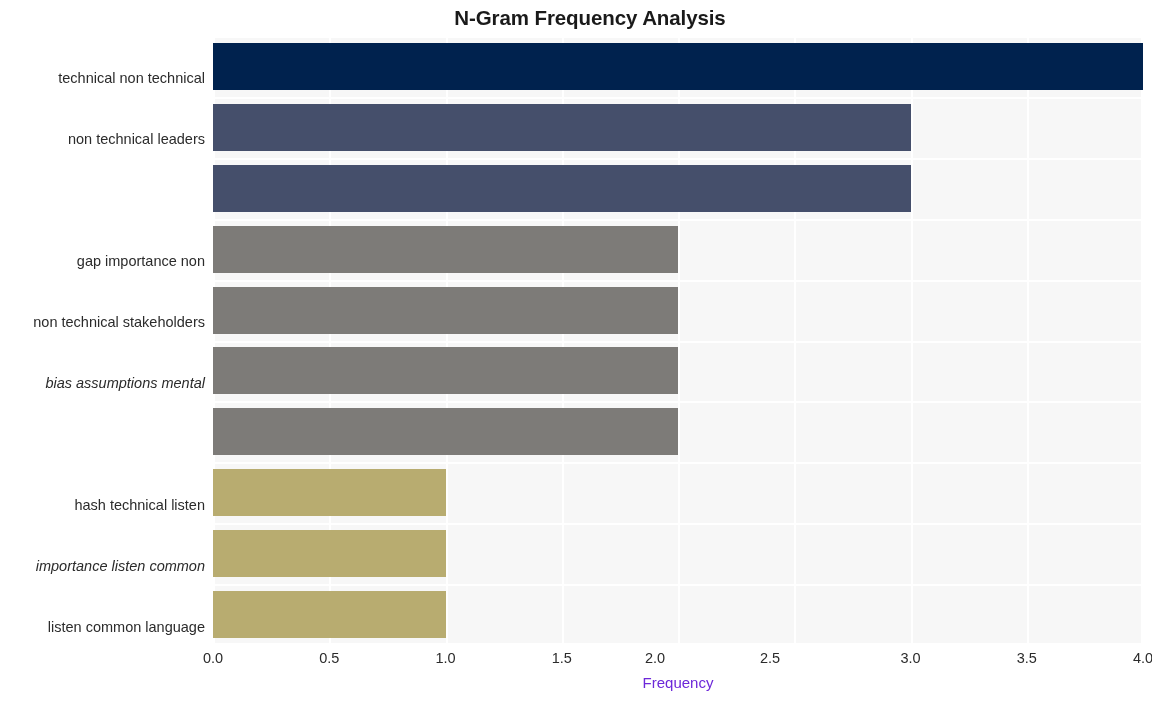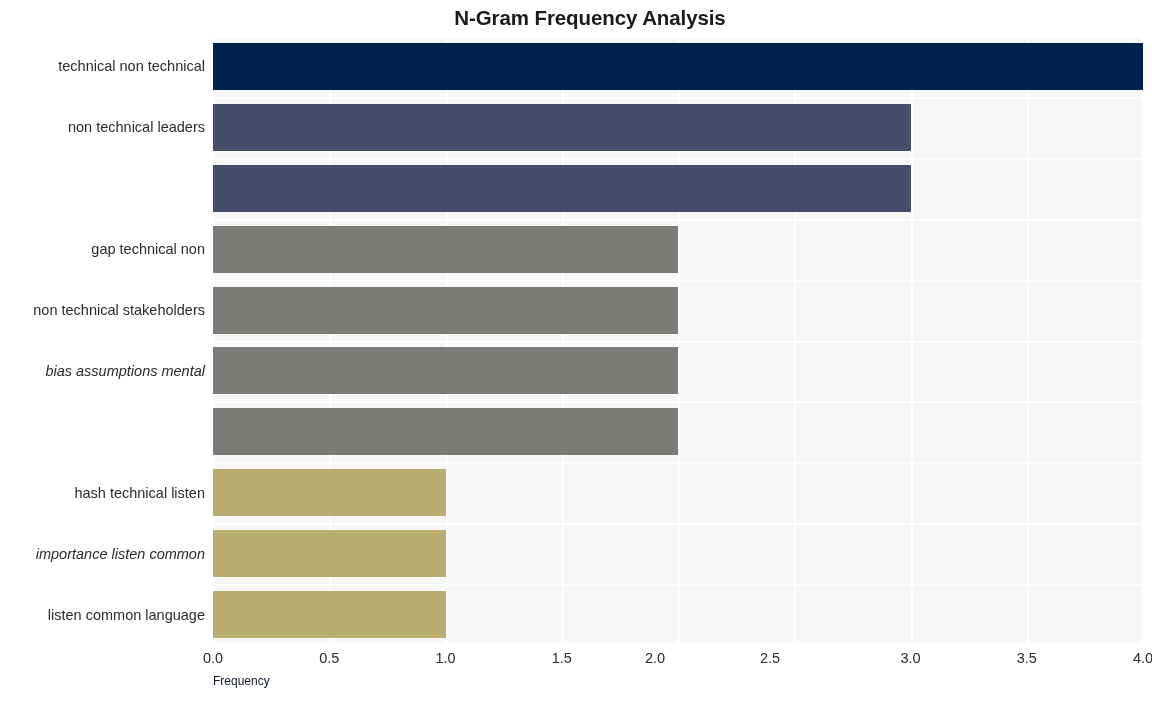--- a/index.html
+++ b/index.html
@@ -67,21 +67,21 @@
     right: 1152px;
     width: 205px;
     text-align: right;
     font-size: 14.5px;
     color: #2b2b2b;
     white-space: nowrap;
   }
   #ytick-layer {
     position: absolute;
     left: 0;
-    top: 36px;
+    top: 48px;
     width: 205px;
     height: 609px;
     padding-left: 23px;
   }
   #ytick-layer .ytick {
     right: auto;
     left: 0;
     width: 205px;
     transform: translateY(-50%);
   }
@@ -99,23 +99,23 @@
     font-size: 14.5px;
     color: #2b2b2b;
     transform: translateX(-50%);
     white-space: nowrap;
   }
   #xlabel {
     position: absolute;
     left: 213px;
     top: 674px;
     width: 930px;
-    text-align: left;
-    font-size: 12px;
-    color: #0f172a;
+    text-align: center;
+    font-size: 15px;
+    color: #6d28d9;
   }
 </style>
 </head>
 <body>
 
 <div id="figure" style="background: rgb(255, 255, 255);">
 
   <div id="chart-title">N-Gram Frequency Analysis</div>
 
   <div id="plot-area" style="background: rgb(247, 247, 247);">
@@ -153,21 +153,21 @@
         <div class="bar" title="assumptions mental model: 2" style="top: 372.35px; width: 465px; background: rgb(125, 123, 120);"></div>
         <div class="bar" title="hash importance listen: 1" style="top: 433.25px; width: 232.5px; background: rgb(184, 172, 112);"></div>
         <div class="bar" title="importance listen common: 1" style="top: 494.15px; width: 232.5px; background: rgb(184, 172, 112);"></div>
         <div class="bar" title="listen common language: 1" style="top: 555.05px; width: 232.5px; background: rgb(184, 172, 112);"></div>
       </div>
   </div>
 
   <div id="ytick-layer">
       <div class="ytick" style="top: 30.45px;">technical non technical</div>
       <div class="ytick" style="top: 91.35px;">non technical leaders</div>
-      <div class="ytick" style="top: 213.15px;">gap technical non</div>
+      <div class="ytick" style="top: 213.15px;">gap importance non</div>
       <div class="ytick" style="top: 274.05px;">non technical stakeholders</div>
       <div class="ytick" style="top: 334.95px; font-style: italic;">bias assumptions mental</div>
       <div class="ytick" style="top: 456.75px;">hash technical listen</div>
       <div class="ytick" style="top: 517.65px; font-style: italic;">importance listen common</div>
       <div class="ytick" style="top: 578.55px;">listen common language</div>
     </div>
 
   <div id="xtick-layer">
       <div class="xtick" style="left: 0px;">0.0</div>
       <div class="xtick" style="left: 116.25px;">0.5</div>

